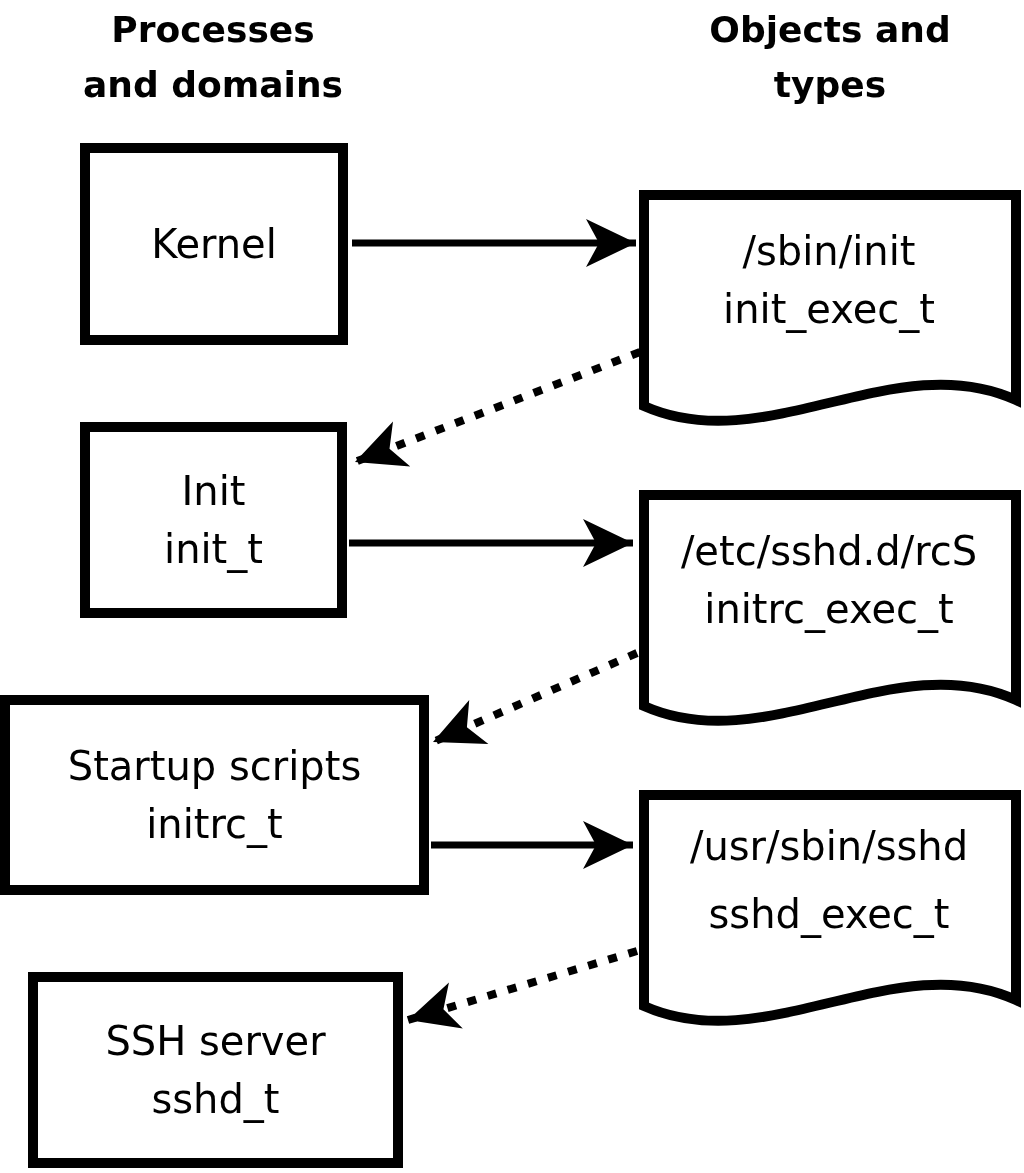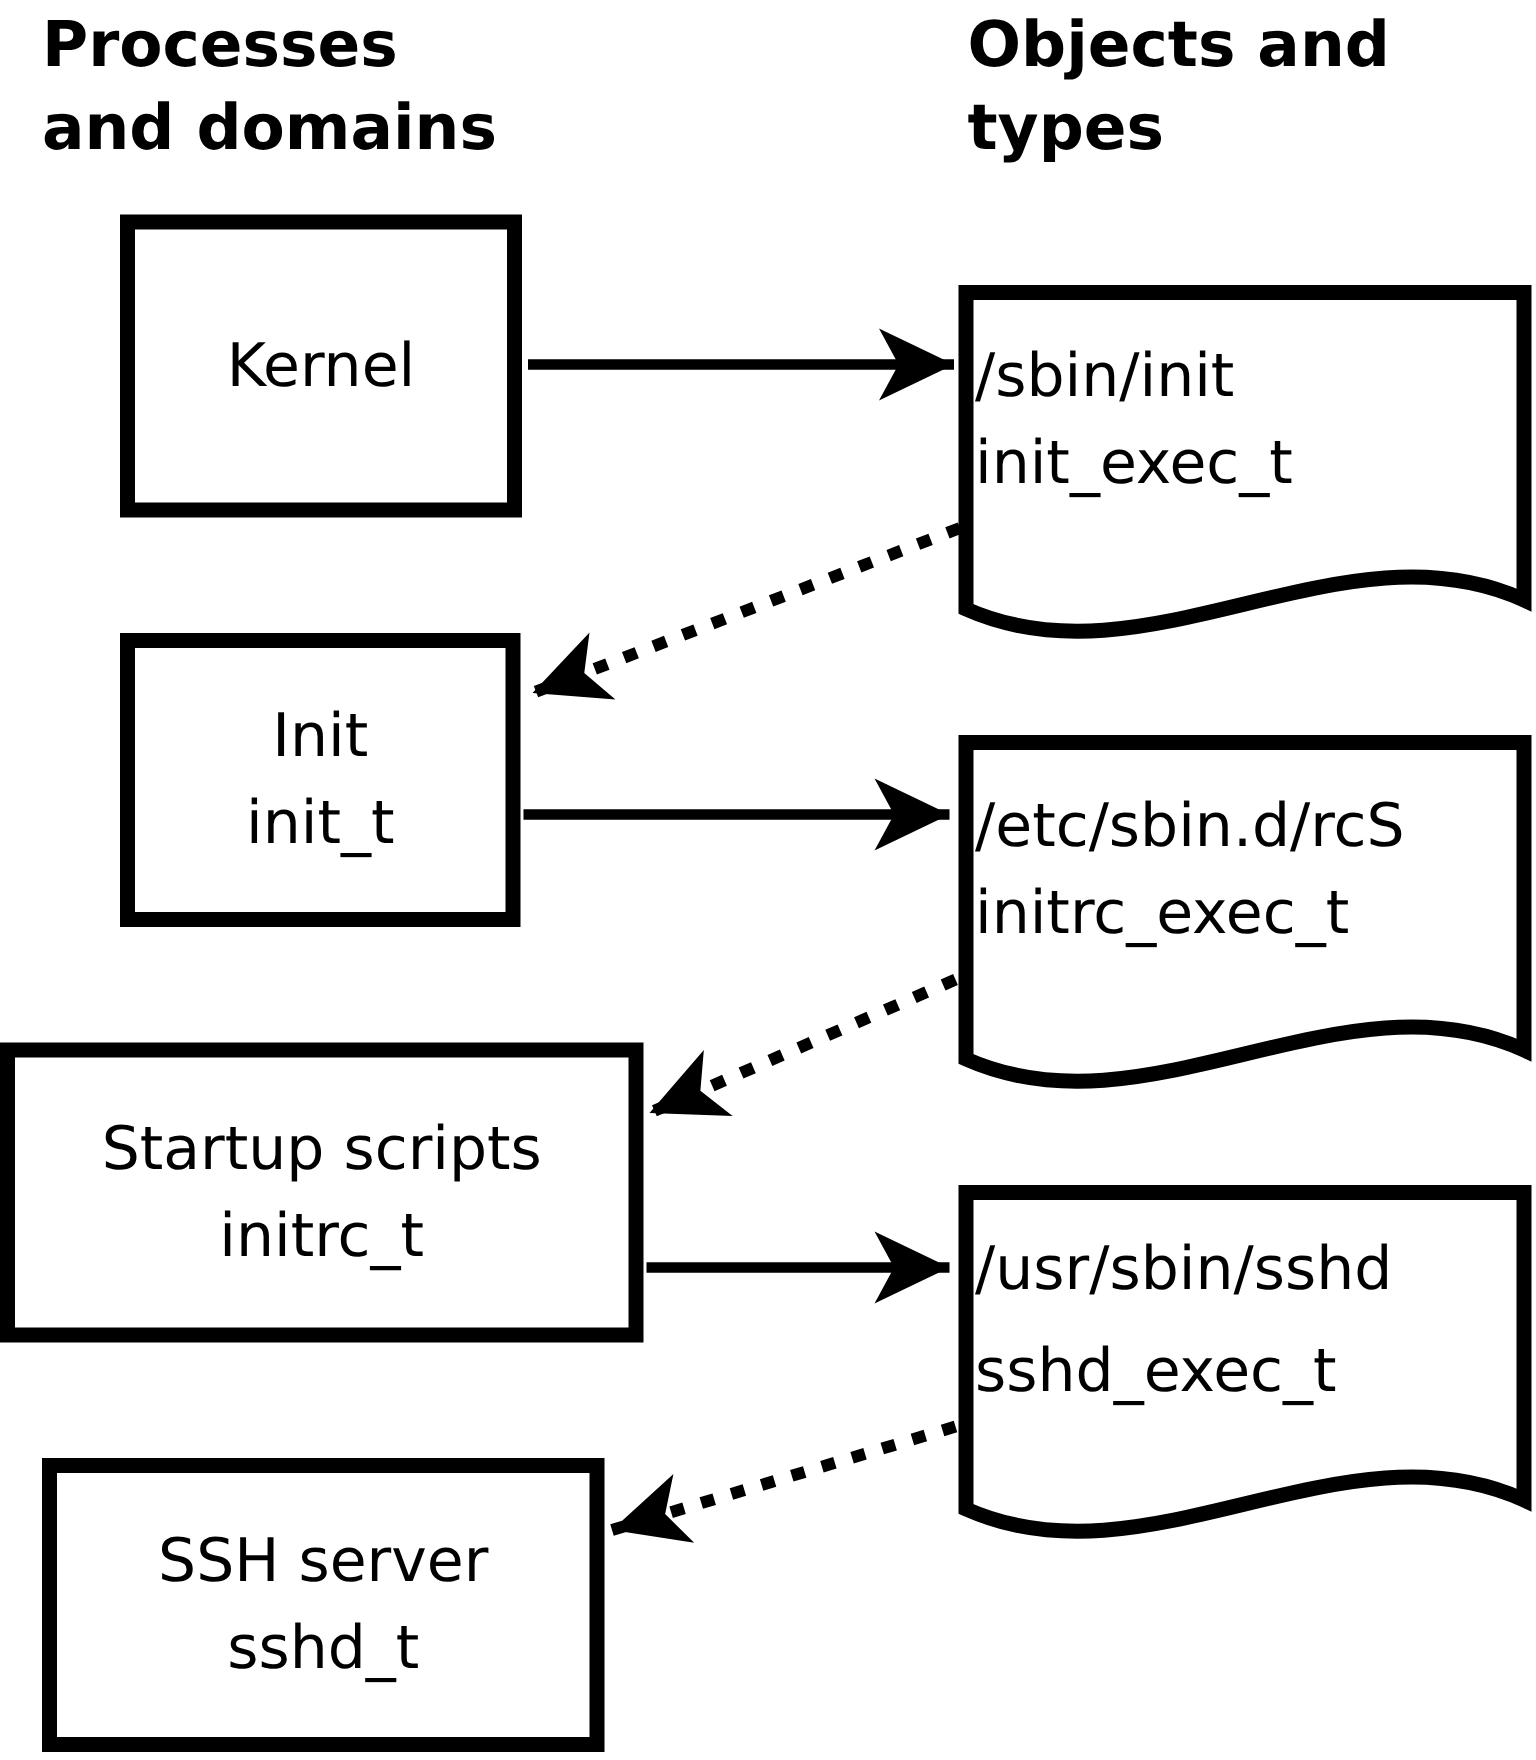--- a/index.html
+++ b/index.html
@@ -18,22 +18,23 @@
   }
   .svg-layer {
     position: absolute;
     left: 0;
     top: 0;
     width: 1024px;
     height: 1173px;
   }
   .col-header {
     position: absolute;
+    text-align: center;
     font-weight: bold;
-    font-size: 42px;
+    font-size: 36px;
     line-height: 55px;
     white-space: nowrap;
   }
   .col-header.left  { left: 28px;  top: 2px;  width: 370px; }
   .col-header.right { left: 645px; top: 2px;  width: 370px; }
   .process-box {
     position: absolute;
     box-sizing: border-box;
     border: 10px solid #000000;
     background: #ffffff;
@@ -50,21 +51,21 @@
   .box-init    { left: 80px; top: 422px; width: 267px; height: 196px; }
   .box-initrc  { left: 0px;  top: 695px; width: 429px; height: 200px; }
   .box-sshd    { left: 28px; top: 972px; width: 375px; height: 196px; }
   .doc-label {
     position: absolute;
     left: 650px;
     width: 358px;
     height: 160px;
     display: flex;
     flex-direction: column;
-    align-items: flex-start;
+    align-items: center;
     justify-content: center;
     text-align: center;
     font-size: 40px;
     line-height: 58px;
     white-space: nowrap;
   }
   .doc-label-1 { top: 200px; }
   .doc-label-2 { top: 500px; }
   .doc-label-3 { top: 800px; gap: 10px; }
   .exec-label {
@@ -126,21 +127,21 @@
   <div class="process-box box-sshd">
     <span>SSH server</span>
     <span>sshd_t</span>
   </div>
 
   <div class="doc-label doc-label-1">
     <span>/sbin/init</span>
     <span>init_exec_t</span>
   </div>
   <div class="doc-label doc-label-2">
-    <span>/etc/sbin.d/rcS</span>
+    <span>/etc/sshd.d/rcS</span>
     <span>initrc_exec_t</span>
   </div>
   <div class="doc-label doc-label-3">
     <span>/usr/sbin/sshd</span>
     <span>sshd_exec_t</span>
   </div>
 
 
 </div>
 

